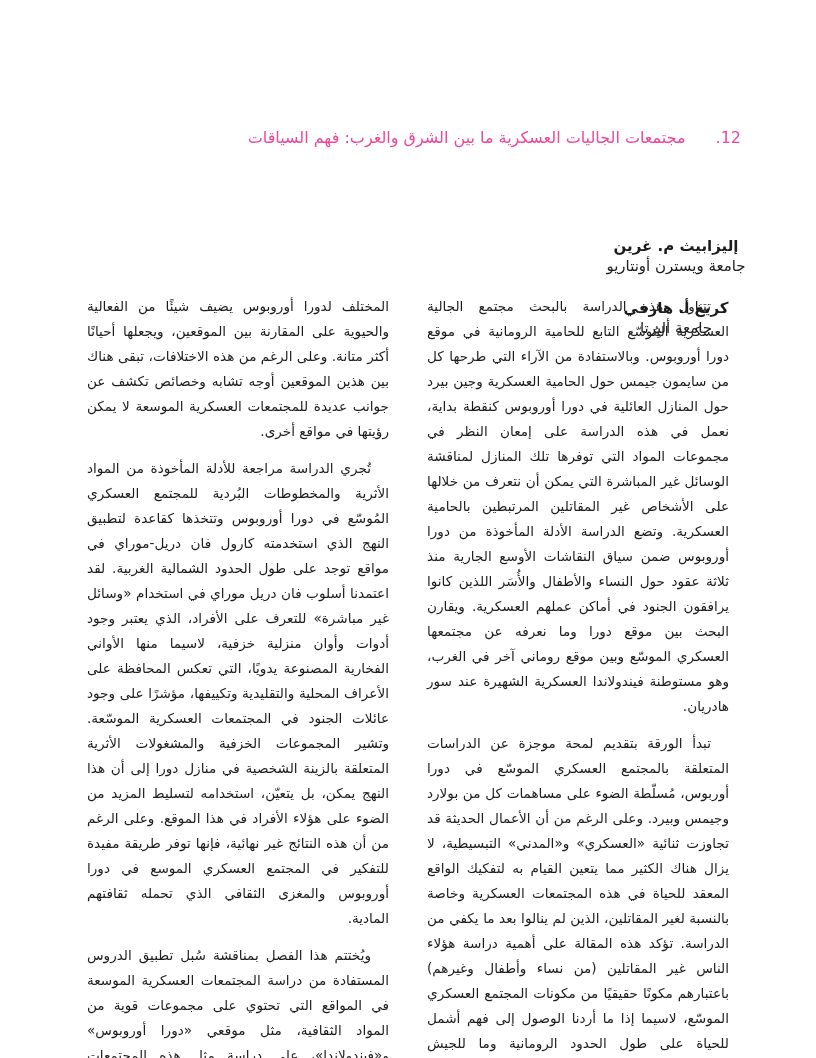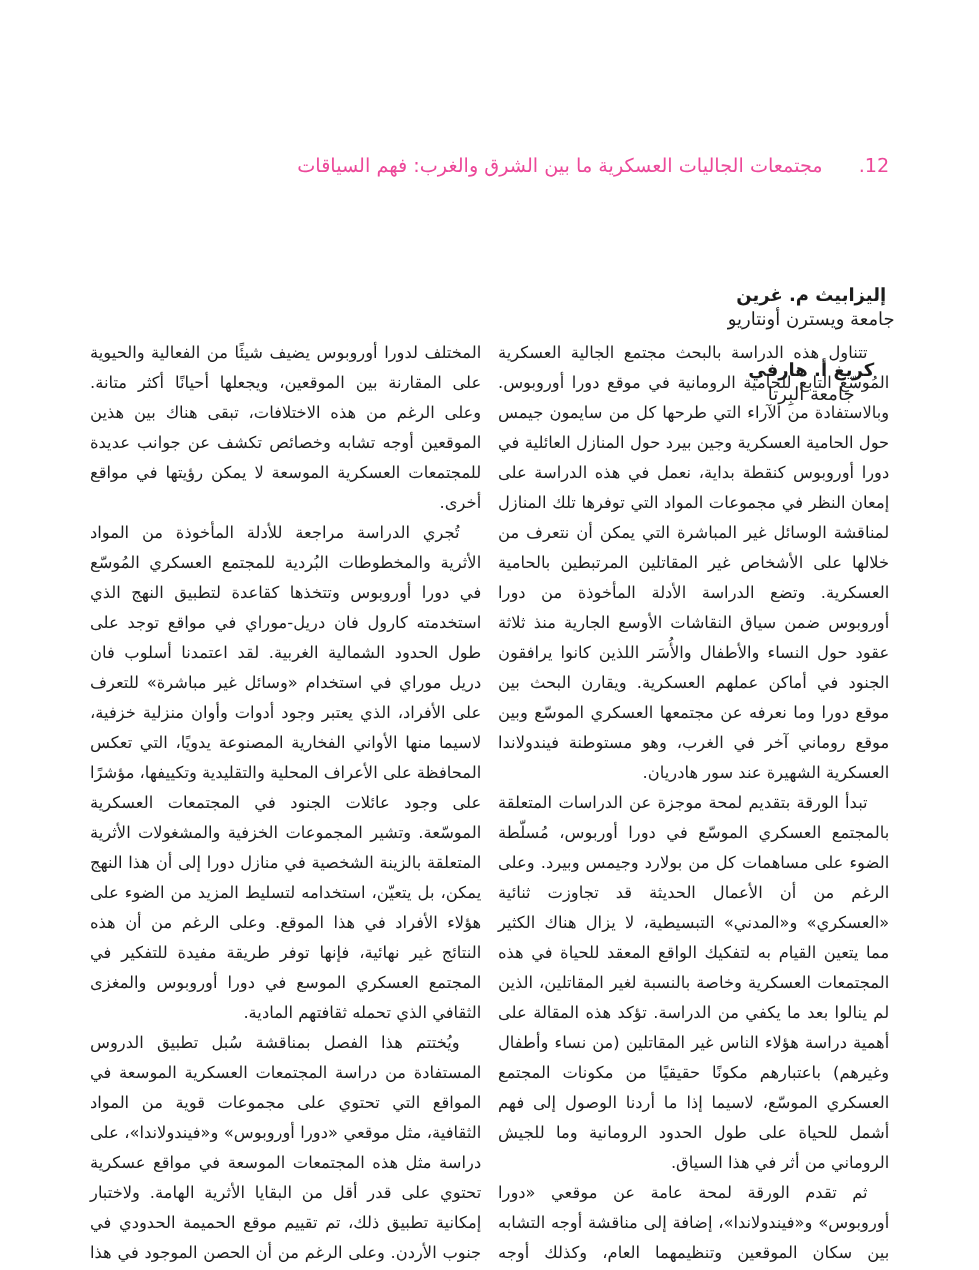--- a/index.html
+++ b/index.html
@@ -57,21 +57,21 @@
     margin-top: 122px;
     font-size: 13.6px;
     line-height: 25px;
     text-align: justify;
   }
   .col {
     flex: 1 1 0;
     min-width: 0;
   }
   .para {
-    margin: 0;
+    margin: 12px;
     text-indent: 18px; 
   }
   .para.no-indent { text-indent: 0; }
 </style>
 </head>
 <body>
 
 <div class="page">
 
   <div class="chapter-head">

